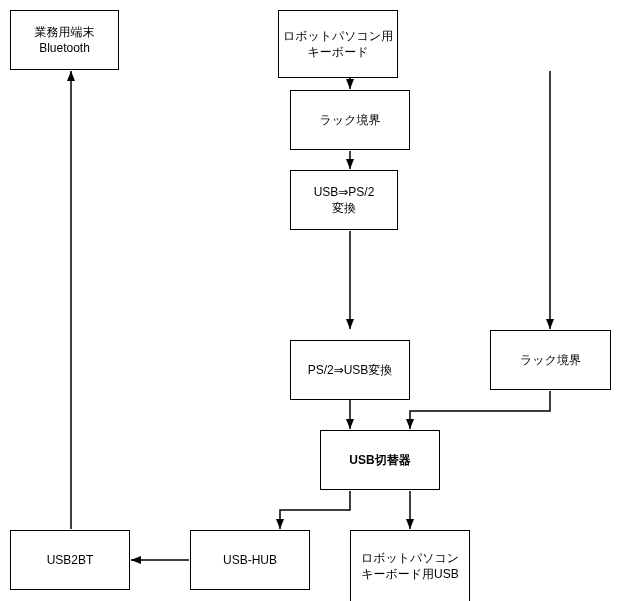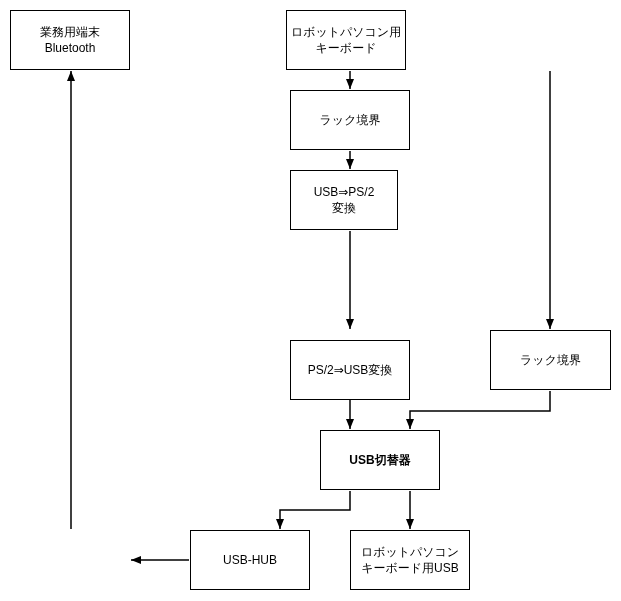--- a/index.html
+++ b/index.html
@@ -39,31 +39,31 @@
     text-align: center;
     font-size: 12px;
     line-height: 1.35;
   }
   .node .label {
     white-space: pre-line;
     padding: 0 2px;
   }
 
   
-  #n-terminal-bluetooth   { left: 10px;  top: 10px;  width: 120px; height: 60px; }
-  #n-robot-pc-keyboard    { left: 286px; top: 10px;  width: 120px; height: 60px; }
+  #n-terminal-bluetooth   { left: 10px;  top: 10px;  width: 109px; height: 60px; }
+  #n-robot-pc-keyboard    { left: 278px; top: 10px;  width: 120px; height: 68px; }
   #n-mouse                { left: 490px; top: 10px;  width: 121px; height: 60px; }
   #n-rack-boundary-top    { left: 290px; top: 90px;  width: 120px; height: 60px; }
   #n-usb-to-ps2           { left: 290px; top: 170px; width: 108px; height: 60px; }
   #n-ps2-to-usb           { left: 290px; top: 340px; width: 120px; height: 60px; }
   #n-rack-boundary-right  { left: 490px; top: 330px; width: 121px; height: 60px; }
   #n-usb-switch           { left: 320px; top: 430px; width: 120px; height: 60px; font-weight: bold; }
   #n-usb2bt               { left: 10px;  top: 530px; width: 120px; height: 60px; }
   #n-usb-hub              { left: 190px; top: 530px; width: 120px; height: 60px; text-align: right; }
-  #n-robot-pc-keyboard-usb{ left: 350px; top: 530px; width: 120px; height: 60px; text-align: center; }
+  #n-robot-pc-keyboard-usb{ left: 350px; top: 530px; width: 120px; height: 72px; text-align: center; }
 </style>
 </head>
 <body>
 
 <div class="canvas">
 
   <svg class="edges" viewBox="0 0 621 601" xmlns="http://www.w3.org/2000/svg">
     <defs>
       <marker id="arrow" markerUnits="userSpaceOnUse" markerWidth="12" markerHeight="10" viewBox="0 0 12 10" refX="10.5" refY="4.5" orient="auto">
         <path d="M0.5,0.5 L10.5,4.5 L0.5,8.5 Z" fill="#000000"></path>
@@ -107,20 +107,23 @@
   </div>
 
   <div class="node" id="n-rack-boundary-right">
     <span class="label">ラック境界</span>
   </div>
 
   <div class="node" id="n-usb-switch">
     <span class="label">USB切替器</span>
   </div>
 
+  <div class="node" id="n-usb2bt">
+    <span class="label">USB2BT</span>
+  </div>
 
   <div class="node" id="n-usb-hub">
     <span class="label">USB-HUB</span>
   </div>
 
   <div class="node" id="n-robot-pc-keyboard-usb">
     <span class="label">ロボットパソコン
 キーボード用USB</span>
   </div>
 

